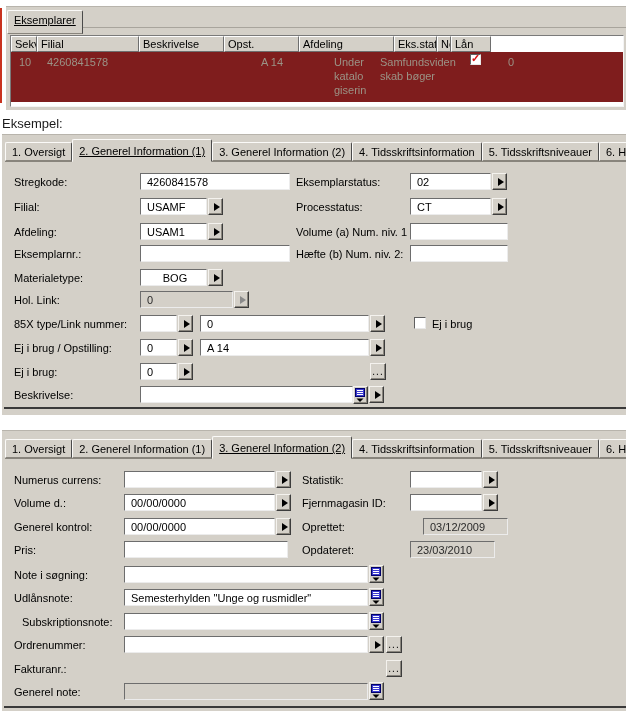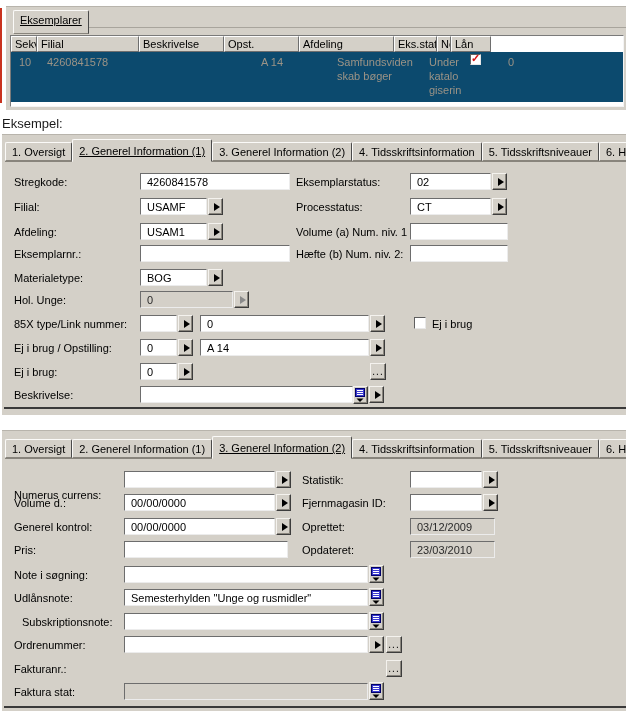--- a/index.html
+++ b/index.html
@@ -36,63 +36,63 @@
          font-size:11px; color:#000; white-space:nowrap; cursor:default; }
   .tab.active { height:23px; margin-bottom:-1px; border-bottom:1px solid #d4d0c8; z-index:2; padding-top:5px; }
   .tab.active .tlabel { text-decoration:underline; }
   .tab .tlabel { font-size:11px; }
 
   
   .tablebox { position:absolute; background:#fff; border:1px solid; border-color:#7a7a7a #f4f4f4 #f4f4f4 #7a7a7a; }
   .hrow { display:flex; }
   .th { height:16px; background:#d4d0c8; border:1px solid; border-color:#fdfdfd #6e6e6e #6e6e6e #fdfdfd;
         font-size:11px; color:#000; padding:1px 0 0 3px; overflow:hidden; white-space:nowrap; flex:0 0 auto; }
-  .drow { display:flex; height:50px; background:#0c4a6e; }
+  .drow { display:flex; height:50px; background:#7f1d1d; }
   .td { flex:0 0 auto; font-size:11px; line-height:14px; color:#9b9386; padding:3px 0 0 6px;
         white-space:pre-line; overflow:hidden; position:relative; }
 
   .pline { position:absolute; left:2px; right:0; border-bottom:2px solid #3a3a3a; }
   .heading { position:absolute; font-size:13px; color:#1c1c1c; }
   .redline { position:absolute; left:0; top:8px; width:2px; height:95px; background:#c8321e; }
   svg { display:block; }
 </style>
 </head>
 <body>
 
 <div id="stage">
 
   <div class="redline"></div>
 
   <div class="panel" style="left:6px; top:6px; width:620px; height:104px;">
     <div style="position:absolute; left:58px; top:20px; right:0; border-bottom:1px solid #a8a49c;"></div>
-    <div class="tab" style="position:absolute; left:7px; top:3px; height:24px;">
+    <div class="tab" style="position:absolute; left:1px; top:3px; height:24px;">
       <span class="tlabel" style="text-decoration:underline;">Eksemplarer</span>
     </div>
 
     <div class="tablebox" style="left:4px; top:28px; width:614px; height:72px;">
       <div class="hrow">
         <div class="th" style="width:26px">Sekv.</div>
         <div class="th" style="width:102px">Filial</div>
         <div class="th" style="width:85px">Beskrivelse</div>
         <div class="th" style="width:75px">Opst.</div>
         <div class="th" style="width:95px">Afdeling</div>
         <div class="th" style="width:43px">Eks.stat</div>
         <div class="th" style="width:14px">Note</div>
         <div class="th" style="width:40px">Lån</div>
       </div>
       <div class="drow">
         <div class="td" style="width:26px; padding-left:8px;">10</div>
         <div class="td" style="width:132px; padding-left:10px;">4260841578</div>
         <div class="td" style="width:85px"></div>
         <div class="td" style="width:75px; padding-left:7px;">A 14</div>
-        <div class="td" style="width:95px; padding-left:8px;">Samfundsviden
-skab bøger</div>
         <div class="td" style="width:43px; padding-left:5px;">Under
 katalo
 giserin</div>
+        <div class="td" style="width:95px; padding-left:8px;">Samfundsviden
+skab bøger</div>
         <div class="td" style="width:29px">
           <div class="checkbox" style="left:3px; top:2px; width:11px; height:11px;">
             <span class="check">✓</span>
           </div>
         </div>
         <div class="td" style="width:40px; padding-left:12px;">0</div>
       </div>
     </div>
   </div>
 
@@ -134,26 +134,26 @@
       </div>
     <span class="lbl" style="left:294px; top:91px;">Volume (a) Num. niv. 1</span>
     <input class="inp" style="left: 408px; top: 88px; width: 98px;" value="">
 
     <span class="lbl" style="left:12px; top:113px;">Eksemplarnr.:</span>
     <input class="inp" style="left: 138px; top: 110px; width: 150px;" value="">
     <span class="lbl" style="left:294px; top:113px;">Hæfte (b) Num. niv. 2:</span>
     <input class="inp" style="left: 408px; top: 110px; width: 98px;" value="">
 
     <span class="lbl" style="left:12px; top:137px;">Materialetype:</span>
-    <input class="inp" style="left: 138px; top: 134px; width: 67px;" value="BOG">
+    <input class="inp" style="left: 138px; top: 134px; width: 67px; text-align: center;" value="BOG">
     <div class="btn" style="left:206px; top:134px;">
         <span class="tri"></span>
       </div>
 
-    <span class="lbl" style="left:12px; top:159px;">Hol. Unge:</span>
+    <span class="lbl" style="left:12px; top:159px;">Hol. Link:</span>
     <input class="inp dis" style="left: 138px; top: 156px; width: 93px;" disabled="" value="0">
     <div class="btn dis" style="left:232px; top:156px;">
         <span class="tri"></span>
       </div>
 
     <span class="lbl" style="left:12px; top:183px;">85X type/Link nummer:</span>
     <input class="inp" style="left: 138px; top: 180px; width: 37px;" value="">
     <div class="btn" style="left:176px; top:180px;">
         <span class="tri"></span>
       </div>
@@ -204,21 +204,21 @@
   <div class="panel" style="left:2px; top:430px; width:624px; height:281px;">
     <div class="tabstrip" style="top:5px;">
       <div class="tab"><span class="tlabel">1. Oversigt</span></div>
       <div class="tab"><span class="tlabel">2. Generel Information (1)</span></div>
       <div class="tab active"><span class="tlabel">3. Generel Information (2)</span></div>
       <div class="tab"><span class="tlabel">4. Tidsskriftsinformation</span></div>
       <div class="tab"><span class="tlabel">5. Tidsskriftsniveauer</span></div>
       <div class="tab"><span class="tlabel">6. Hent HOL</span></div>
     </div>
 
-    <span class="lbl" style="left:12px; top:58px;">Numerus currens:</span>
+    <span class="lbl" style="left:12px; top:43px;">Numerus currens:</span>
     <input class="inp" style="left: 122px; top: 40px; width: 151px;" value="">
     <div class="btn" style="left:274px; top:40px;">
         <span class="tri"></span>
       </div>
     <span class="lbl" style="left:300px; top:43px;">Statistik:</span>
     <input class="inp" style="left: 408px; top: 40px; width: 72px;" value="">
     <div class="btn" style="left:481px; top:40px;">
         <span class="tri"></span>
       </div>
 
@@ -232,21 +232,21 @@
     <div class="btn" style="left:481px; top:63px;">
         <span class="tri"></span>
       </div>
 
     <span class="lbl" style="left:12px; top:90px;">Generel kontrol:</span>
     <input class="inp" style="left: 122px; top: 87px; width: 151px;" value="00/00/0000">
     <div class="btn" style="left:274px; top:87px;">
         <span class="tri"></span>
       </div>
     <span class="lbl" style="left:300px; top:90px;">Oprettet:</span>
-    <input class="inp dis" style="left: 408px; top: 87px; width: 85px;" disabled="" value="03/12/2009">
+    <input class="inp dis" style="left: 421px; top: 87px; width: 85px;" disabled="" value="03/12/2009">
 
     <span class="lbl" style="left:12px; top:113px;">Pris:</span>
     <input class="inp" style="left: 122px; top: 110px; width: 164px;" value="">
     <span class="lbl" style="left:300px; top:113px;">Opdateret:</span>
     <input class="inp dis" style="left: 408px; top: 110px; width: 85px;" disabled="" value="23/03/2010">
 
     <span class="lbl" style="left:12px; top:138px;">Note i søgning:</span>
     <input class="inp" style="left: 122px; top: 135px; width: 244px;" value="">
     <div class="btn notebtn" style="left:367px; top:134px;">
       <svg width="11" height="15" viewBox="0 0 11 15">
@@ -289,21 +289,21 @@
       </div>
     <div class="btn dots" style="left:384px; top:205px;">
         <span>...</span>
       </div>
 
     <span class="lbl" style="left:12px; top:232px;">Fakturanr.:</span>
     <div class="btn dots" style="left:384px; top:229px;">
         <span>...</span>
       </div>
 
-    <span class="lbl" style="left:12px; top:255px;">Faktura stat:</span>
+    <span class="lbl" style="left:12px; top:255px;">Generel note:</span>
     <input class="inp dis" style="left: 122px; top: 252px; width: 244px;" disabled="" value="">
     <div class="btn notebtn" style="left:367px; top:251px;">
       <svg width="11" height="15" viewBox="0 0 11 15">
         <rect x="0.5" y="0.5" width="9" height="8" fill="#3a3ad0" stroke="#00006a"></rect>
         <line x1="2" y1="2.5" x2="8" y2="2.5" stroke="#ffffff"></line>
         <line x1="2" y1="4.5" x2="8" y2="4.5" stroke="#ffffff"></line>
         <line x1="2" y1="6.5" x2="8" y2="6.5" stroke="#ffffff"></line>
         <path d="M1.5 10.5 L8.5 10.5 L5 14 Z" fill="#000000"></path>
       </svg>
     </div>

